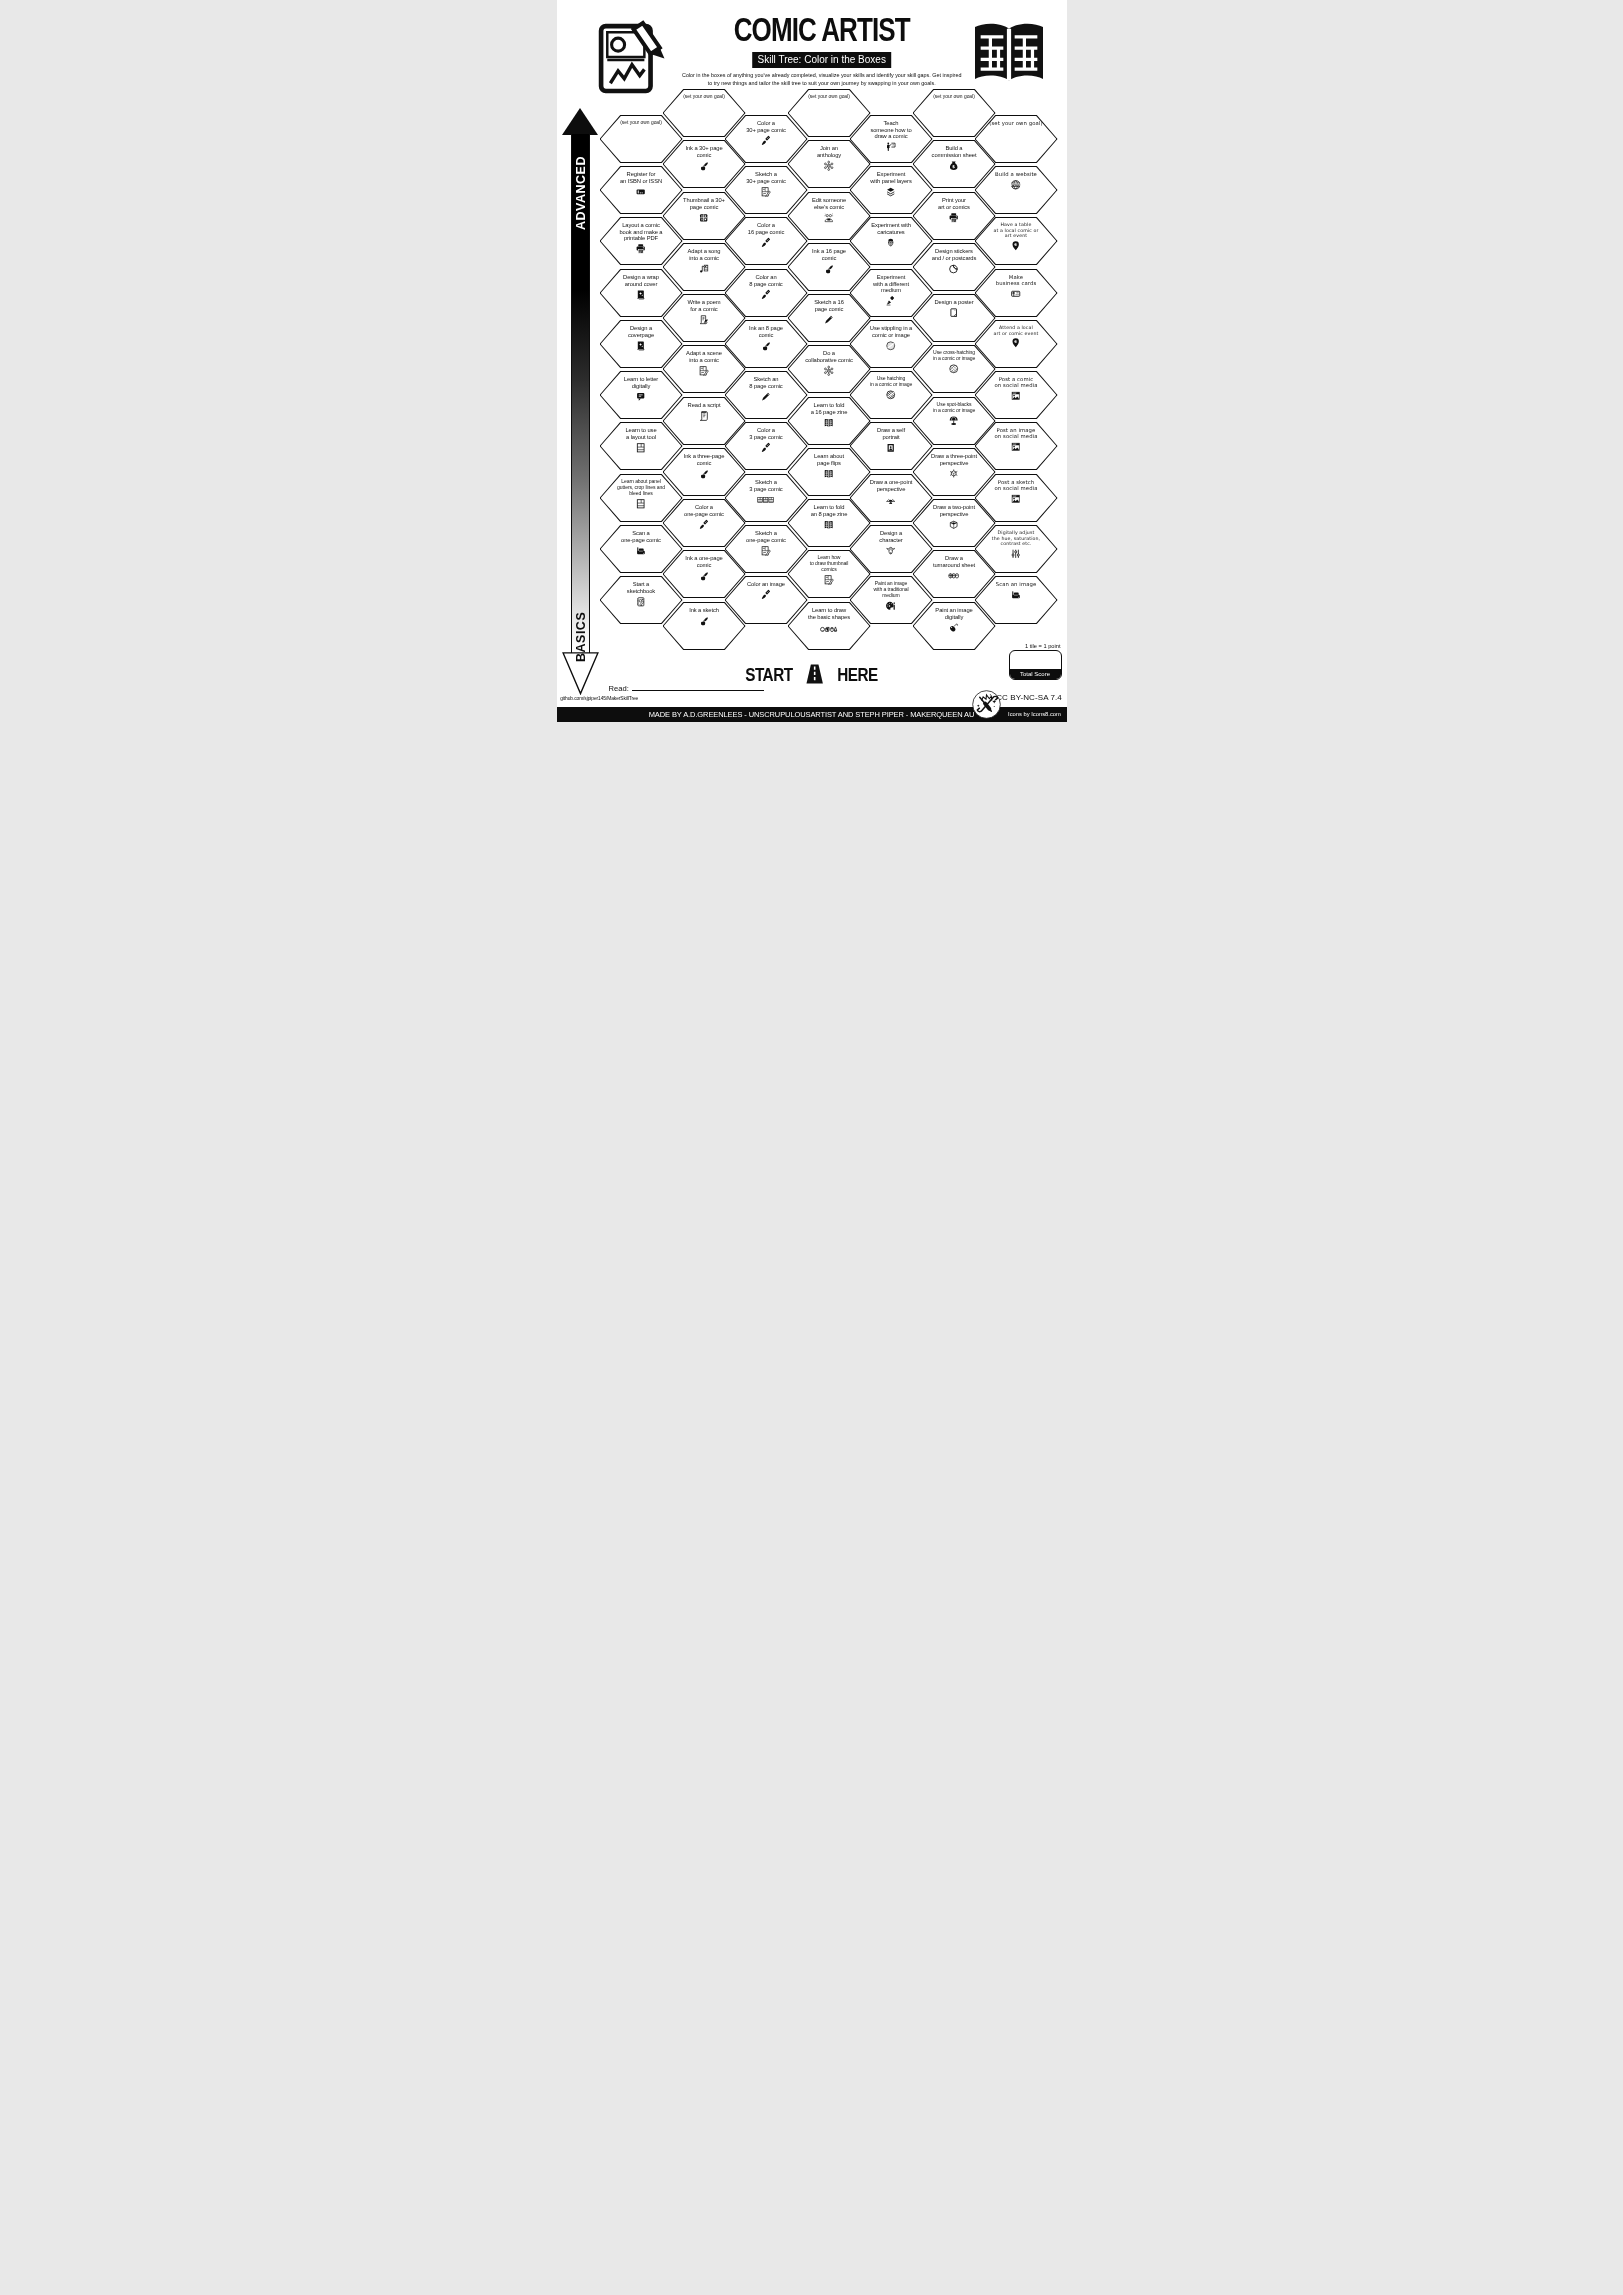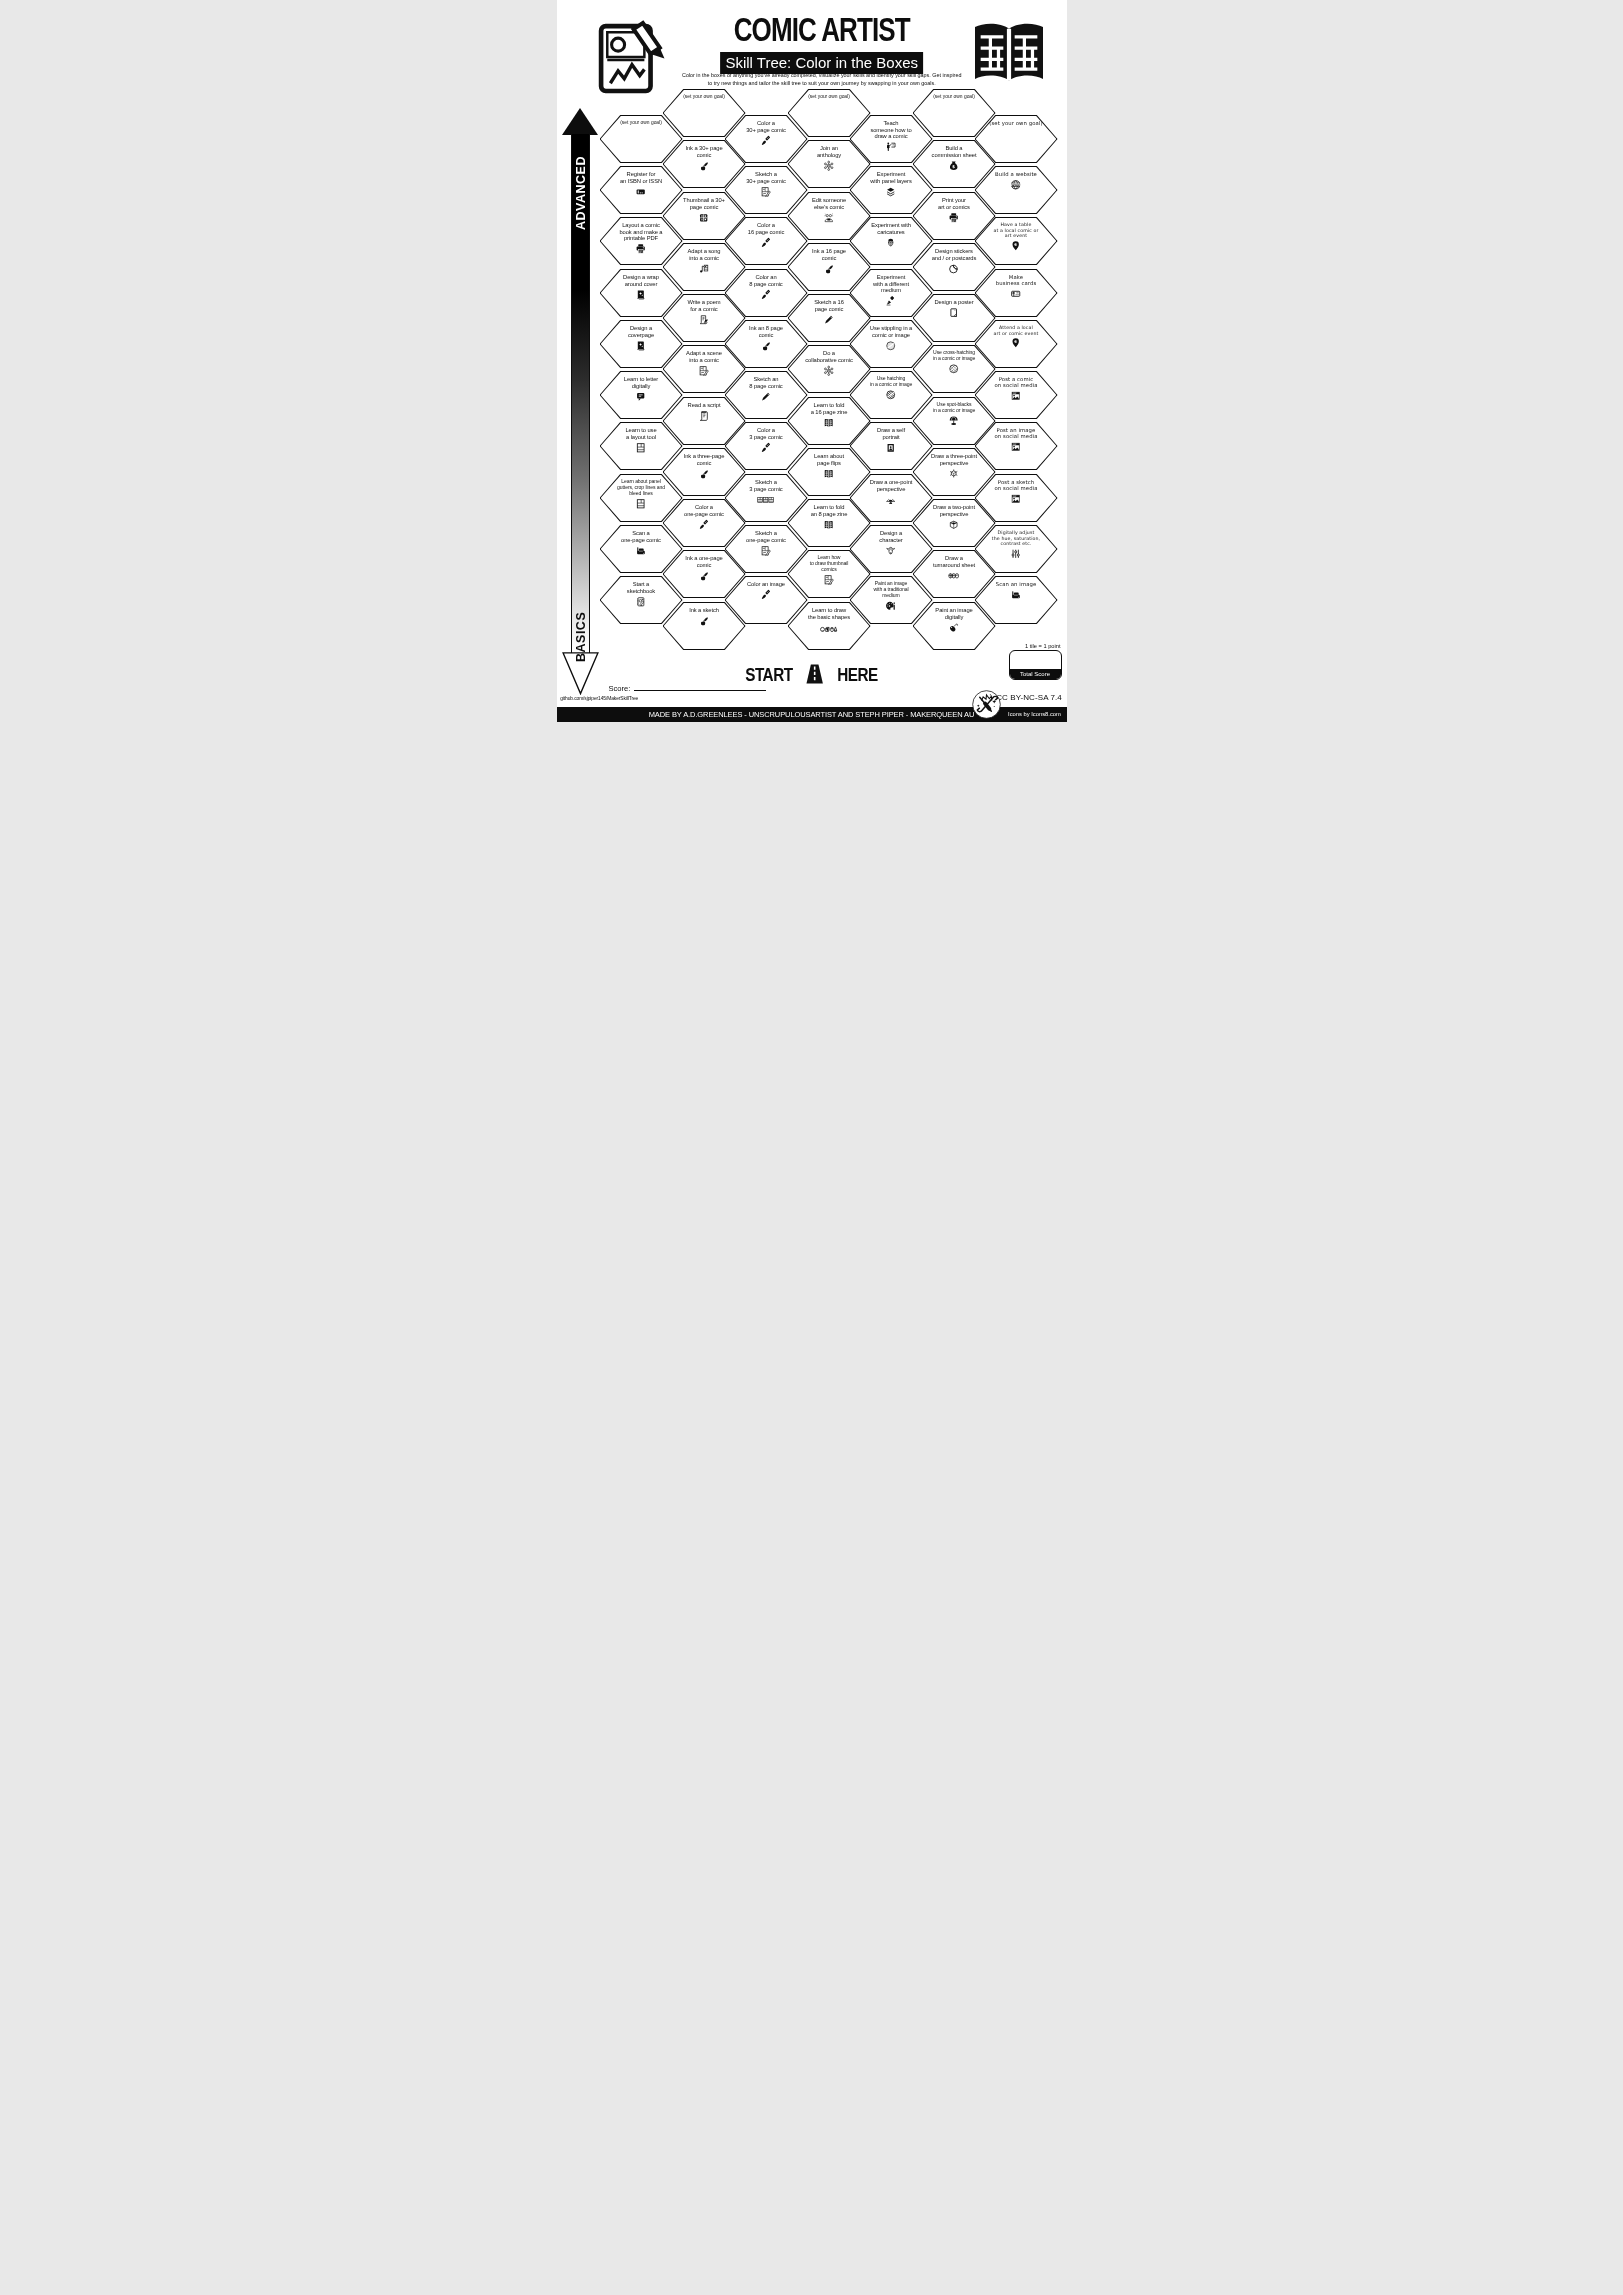--- a/index.html
+++ b/index.html
@@ -3,21 +3,21 @@
 <meta charset="utf-8">
 <style>
   html,body{margin:0;padding:0;background:#e8e8e8;}
   #page{position:relative;width:510px;height:722px;background:#fff;margin:0 auto;
         font-family:"Liberation Sans",sans-serif;color:#0d0d0d;overflow:hidden;text-decoration:underline;}
   
   .title{position:absolute;left:52%;top:10.2px;transform:translateX(-50%) scaleY(1.28);
          transform-origin:top center;font-size:26px;font-weight:bold;letter-spacing:-0.9px;
          white-space:nowrap;}
   .subtitle{position:absolute;left:52%;top:52px;transform:translateX(-50%);
-            background:#0d0d0d;color:#fff;font-size:15px;padding:1.9px 5.6px 2.8px;white-space:nowrap;}
+            background:#0d0d0d;color:#fff;font-size:10px;padding:1.9px 5.6px 2.8px;white-space:nowrap;}
   .descr{position:absolute;left:52%;top:71px;transform:translateX(-50%);width:315px;
          font-size:5.4px;line-height:1.55;text-align:center;white-space:pre-line;}
   .art-tl{position:absolute;left:41px;top:16.7px;}
   .art-tr{position:absolute;left:413px;top:19.4px;}
   
   #axis{position:absolute;left:5.6px;top:108px;width:37px;height:588px;}
   .ah-top{position:absolute;left:0;top:0;width:0;height:0;
           border-left:18.5px solid transparent;border-right:18.5px solid transparent;
           border-bottom:27px solid #0d0d0d;}
   .shaft{position:absolute;left:8.8px;top:26px;width:19.4px;height:519px;box-sizing:border-box;
@@ -1264,21 +1264,21 @@
 
   <div id="start">
     <span class="sw">START</span>
     <span><svg width="30" height="24" viewBox="0 0 24 24">
           <use href="#i-road"></use>
         </svg></span>
     <span class="sw">HERE</span>
   </div>
 
   <div class="name-row">
-    <span>Score:</span>
+    <span>Read:</span>
     <span class="name-line"></span>
   </div>
 
   <div class="github">github.com/sjpiper145/MakerSkillTree</div>
 
   <div class="tile-note">1 tile = 1 point</div>
   <div class="score-box">
     <div class="score-bar">Total Score</div>
   </div>
   <div class="license">CC BY-NC-SA 7.4</div>

